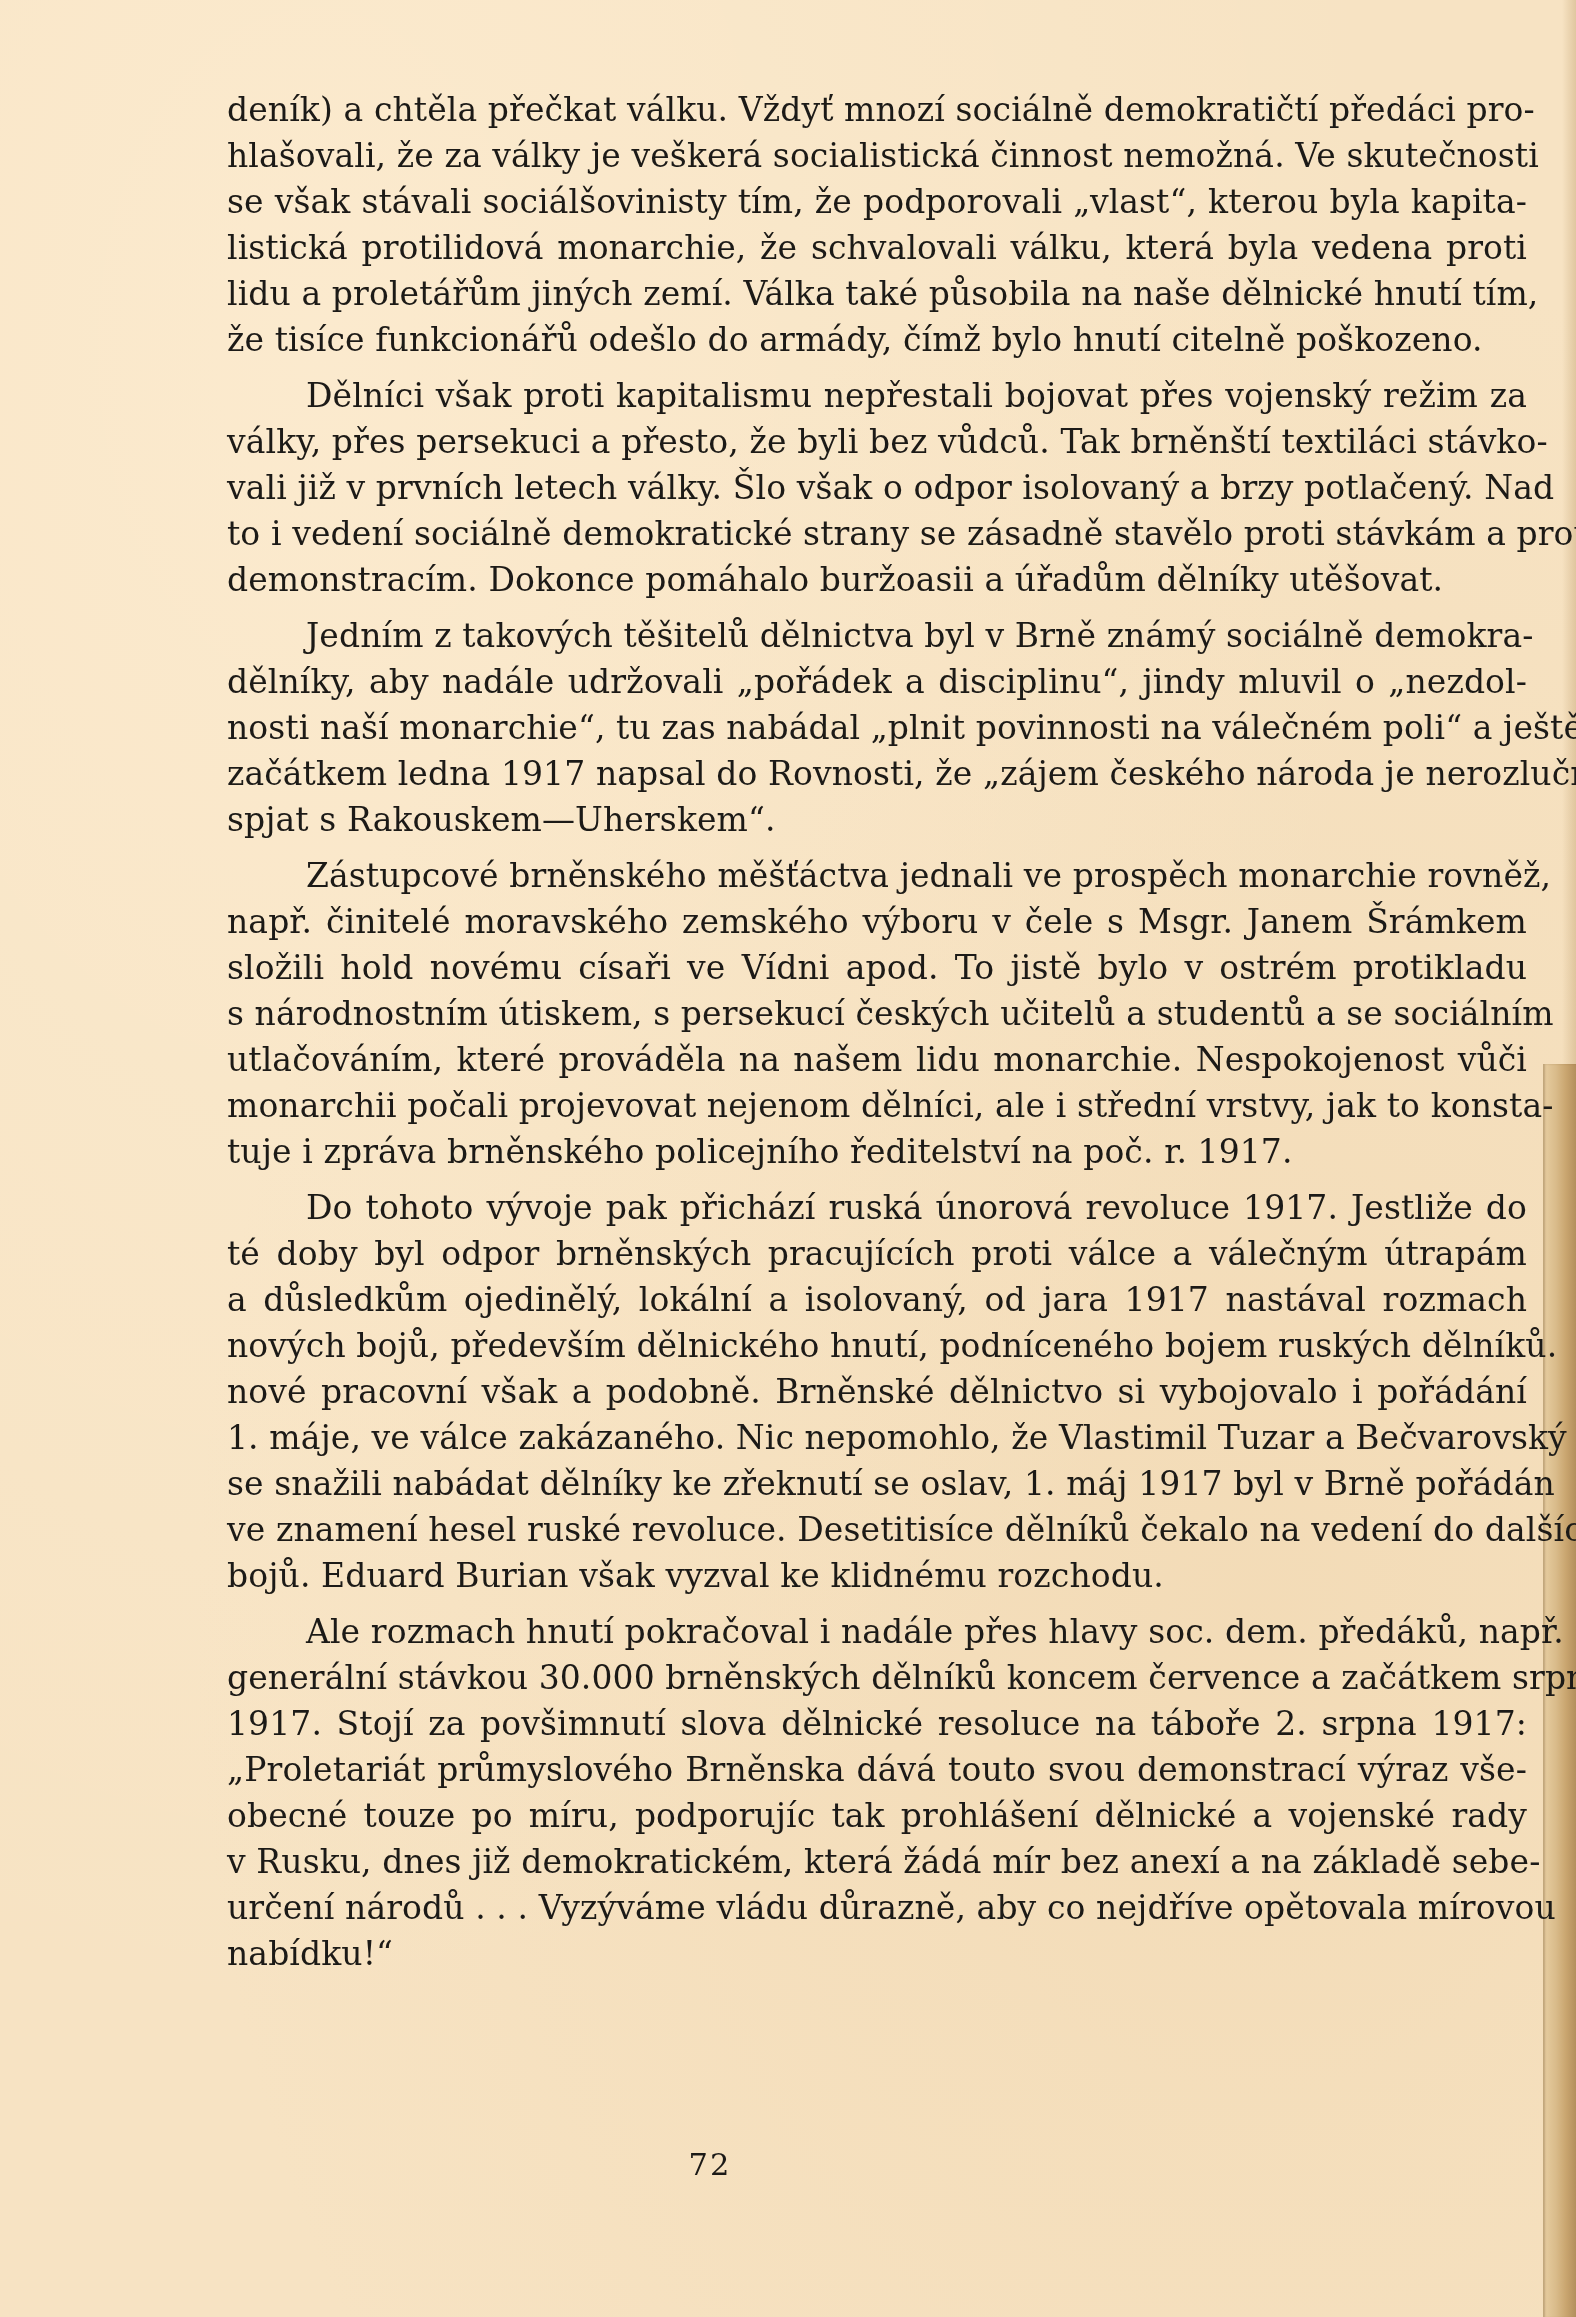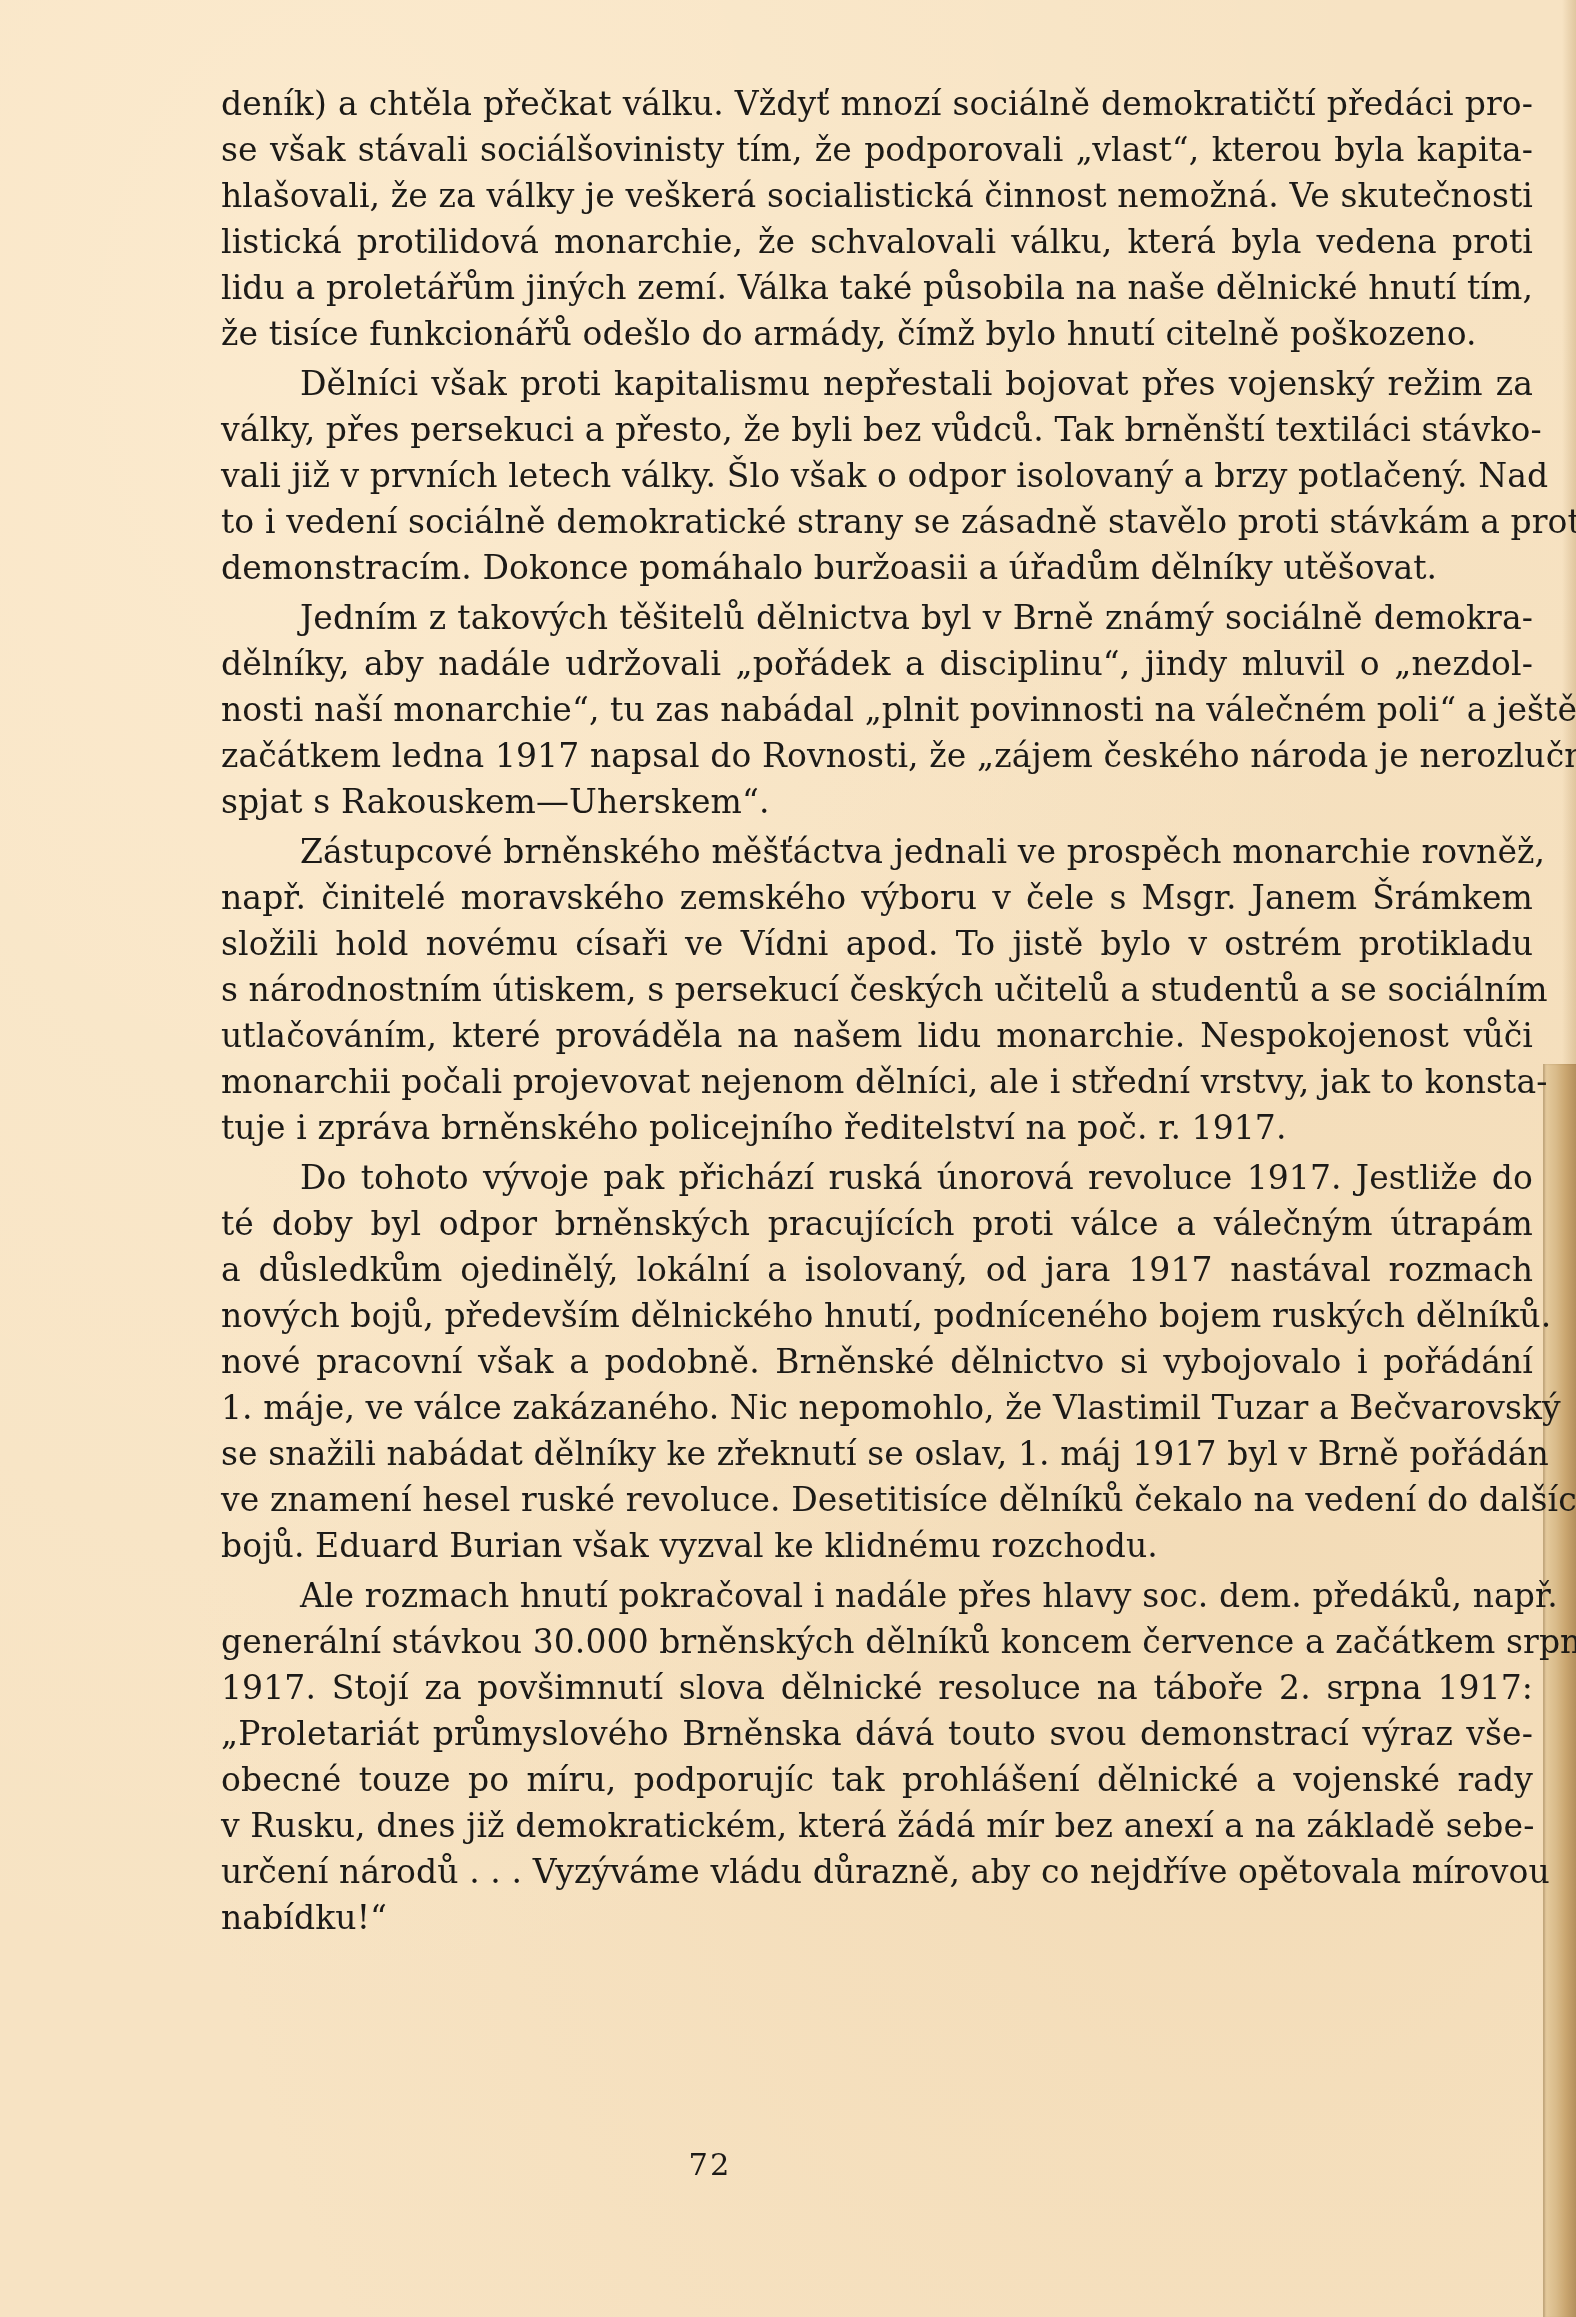--- a/index.html
+++ b/index.html
@@ -46,21 +46,21 @@
       position: absolute;
       left: 217px;
       top: 77px;
       width: 1320px;
       font-size: 33px;
       line-height: 46px;
       text-align: justify;
       letter-spacing: 0.1px;
     }
     .text-block p {
-      margin: 4px;
+      margin: 10px;
       text-indent: 0;
     }
     .line {
       display: block;
       text-align: justify;
       text-align-last: justify;
       white-space: nowrap;
       height: 46px;
       overflow: visible;
     }
@@ -84,22 +84,22 @@
 <body>
 
 <div class="page">
   <div class="book-edge-upper"></div>
   <div class="book-edge"></div>
 
   <div class="text-block">
 
     <p>
       <span class="line">deník) a chtěla přečkat válku. Vždyť mnozí sociálně demokratičtí předáci pro-</span>
+      <span class="line">hlašovali, že za války je veškerá socialistická činnost nemožná. Ve skutečnosti</span>
       <span class="line">se však stávali sociálšovinisty tím, že podporovali „vlast“, kterou byla kapita-</span>
-      <span class="line">hlašovali, že za války je veškerá socialistická činnost nemožná. Ve skutečnosti</span>
       <span class="line">listická protilidová monarchie, že schvalovali válku, která byla vedena proti</span>
       <span class="line">lidu a proletářům jiných zemí. Válka také působila na naše dělnické hnutí tím,</span>
       <span class="line last">že tisíce funkcionářů odešlo do armády, čímž bylo hnutí citelně poškozeno.</span>
     </p>
 
     <p>
       <span class="line indent-line">Dělníci však proti kapitalismu nepřestali bojovat přes vojenský režim za</span>
       <span class="line">války, přes persekuci a přesto, že byli bez vůdců. Tak brněnští textiláci stávko-</span>
       <span class="line">vali již v prvních letech války. Šlo však o odpor isolovaný a brzy potlačený. Nad</span>
       <span class="line">to i vedení sociálně demokratické strany se zásadně stavělo proti stávkám a proti</span>

